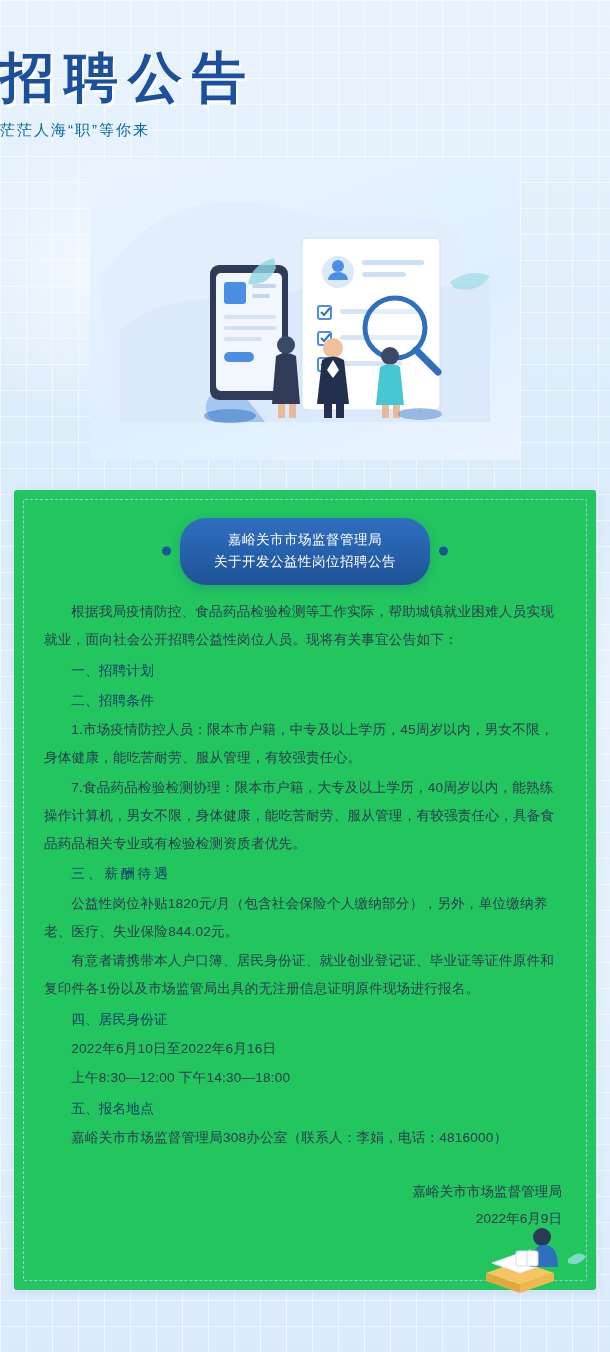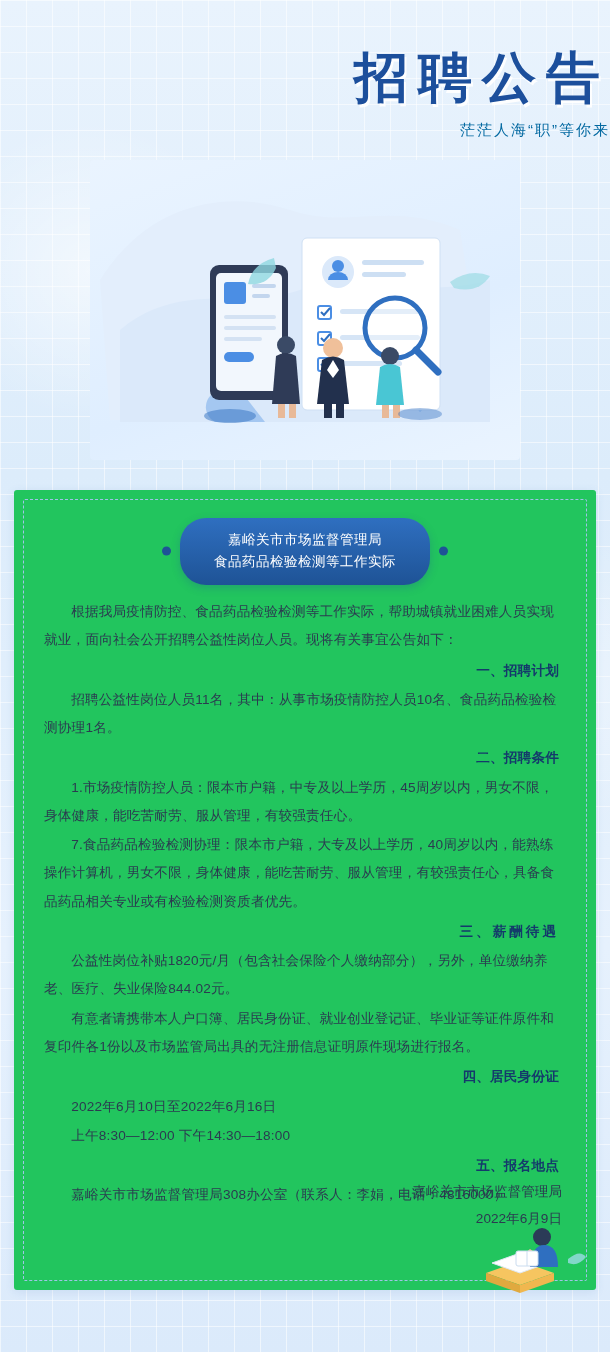--- a/index.html
+++ b/index.html
@@ -34,21 +34,21 @@
     position: absolute;
     right: -80px; top: 520px;
     width: 320px; height: 320px;
     border-radius: 50%;
     background: radial-gradient(circle, rgba(255,255,255,0.5), rgba(255,255,255,0) 70%);
   }
 
   .page { position: relative; width: 610px; height: 1352px; }
 
   
-  .header { padding-top: 48px; text-align: right; position: relative; padding-left: 8px; }
+  .header { padding-top: 48px; text-align: left; position: relative; }
   .title {
     font-size: 54px;
     letter-spacing: 10px;
     font-weight: bold;
     color: #1c4f9c;
     text-shadow: 2px 3px 0 rgba(255,255,255,0.9);
     line-height: 1.1;
   }
   .subtitle {
     margin-top: 14px;
@@ -117,21 +117,21 @@
   .body-text {
     position: absolute;
     left: 30px; right: 37px;
     top: 108px;
     font-size: 13.6px;
     line-height: 2.08;
     color: #2b3b50;
     letter-spacing: .2px;
   }
   .p { text-indent: 2em; margin-bottom: 1px; }
-  .h { text-indent: 2em; font-weight: bold; color: #143a6b; margin: 2px 0 1px; text-align: right; }
+  .h { text-indent: 2em; font-weight: normal; color: #143a6b; margin: 2px 0 1px; }
   .h.spaced { letter-spacing: 3px; }
 
   .sign {
     position: absolute;
     right: 34px;
     bottom: 58px;
     text-align: right;
     font-size: 13.6px;
     line-height: 2.0;
     color: #2b3b50;
@@ -226,28 +226,27 @@
   </div>
 
   <div class="card">
     <div class="card-inner-border"></div>
 
     <div class="ribbon-wrap">
       <div class="ribbon">
         <span class="dot l"></span>
         <span class="dot r"></span>
         <div>嘉峪关市市场监督管理局</div>
-        <div>食品药品检验检测等工作实际</div>
+        <div>关于开发公益性岗位招聘公告</div>
       </div>
     </div>
 
     <div class="body-text">
       <div class="p">根据我局疫情防控、食品药品检验检测等工作实际，帮助城镇就业困难人员实现就业，面向社会公开招聘公益性岗位人员。现将有关事宜公告如下：</div>
       <div class="h">一、招聘计划</div>
-      <div class="p">招聘公益性岗位人员11名，其中：从事市场疫情防控人员10名、食品药品检验检测协理1名。</div>
       <div class="h">二、招聘条件</div>
       <div class="p">1.市场疫情防控人员：限本市户籍，中专及以上学历，45周岁以内，男女不限，身体健康，能吃苦耐劳、服从管理，有较强责任心。</div>
       <div class="p">7.食品药品检验检测协理：限本市户籍，大专及以上学历，40周岁以内，能熟练操作计算机，男女不限，身体健康，能吃苦耐劳、服从管理，有较强责任心，具备食品药品相关专业或有检验检测资质者优先。</div>
       <div class="h spaced">三、薪酬待遇</div>
       <div class="p">公益性岗位补贴1820元/月（包含社会保险个人缴纳部分），另外，单位缴纳养老、医疗、失业保险844.02元。</div>
       <div class="p">有意者请携带本人户口簿、居民身份证、就业创业登记证、毕业证等证件原件和复印件各1份以及市场监管局出具的无注册信息证明原件现场进行报名。</div>
       <div class="h">四、居民身份证</div>
       <div class="p">2022年6月10日至2022年6月16日</div>
       <div class="p">上午8:30—12:00  下午14:30—18:00</div>
       <div class="h">五、报名地点</div>

